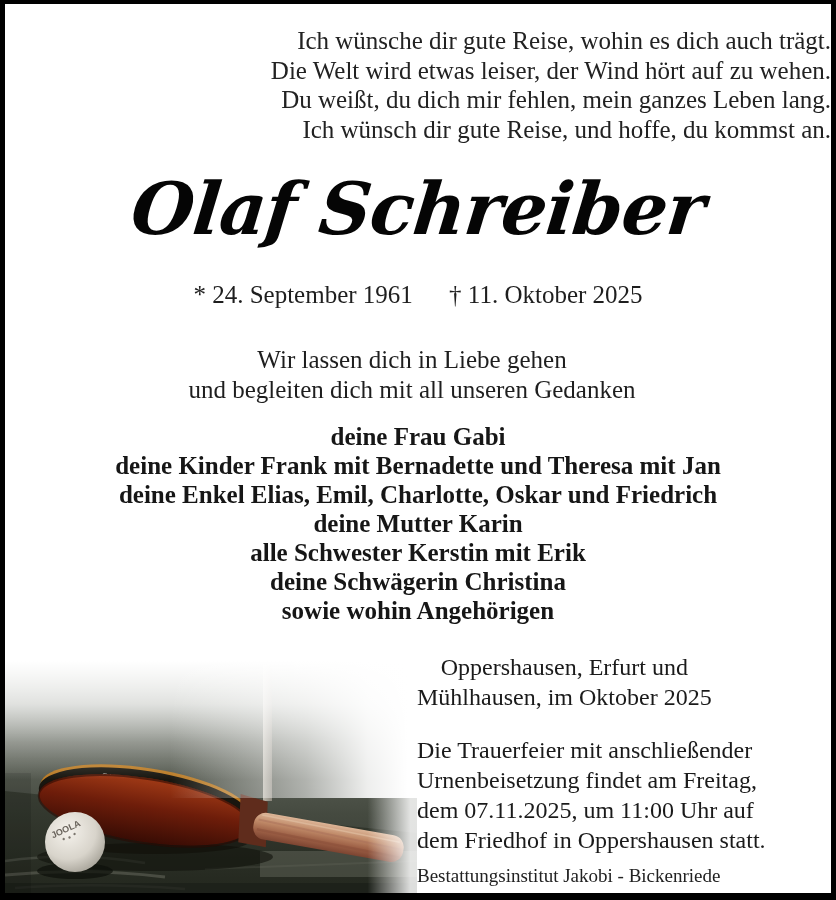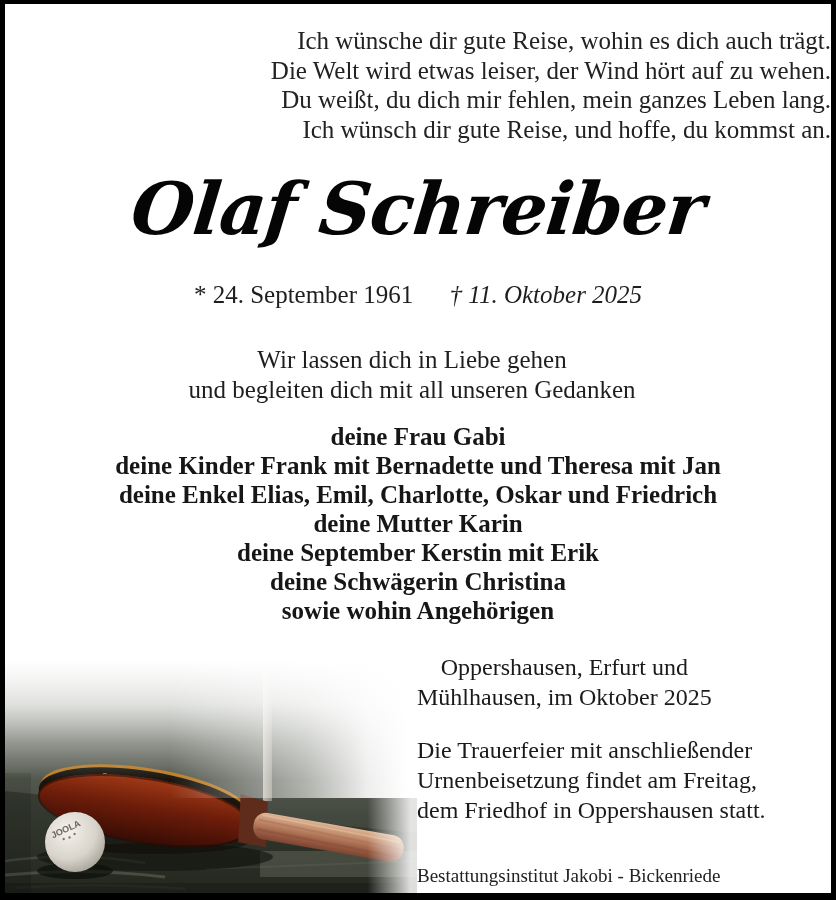--- a/index.html
+++ b/index.html
@@ -36,21 +36,21 @@
     letter-spacing: -1px;
     transform: skewX(-6deg);
     color: #050505;
   }
   .dates {
     position: absolute; left: 0; right: 0; top: 277px;
     text-align: center;
     font-size: 25px;
     color: #1e1e1e;
   }
-  .dates .death { margin-left: 30px; font-style: italic; }
+  .dates .death { margin-left: 30px; }
   .farewell {
     position: absolute; left: 0; right: 12px; top: 341px;
     text-align: center;
     font-size: 25px; line-height: 30px;
     color: #1e1e1e;
   }
   .mourners {
     position: absolute; left: 0; right: 0; top: 418px;
     text-align: center;
     font-size: 25px; line-height: 29px;
@@ -132,33 +132,34 @@
   <div class="farewell">
     <div>Wir lassen dich in Liebe gehen</div>
     <div>und begleiten dich mit all unseren Gedanken</div>
   </div>
 
   <div class="mourners">
     <div>deine Frau Gabi</div>
     <div>deine Kinder Frank mit Bernadette und Theresa mit Jan</div>
     <div>deine Enkel Elias, Emil, Charlotte, Oskar und Friedrich</div>
     <div>deine Mutter Karin</div>
-    <div>deine September Kerstin mit Erik</div>
+    <div>alle Schwester Kerstin mit Erik</div>
     <div>deine Schwägerin Christina</div>
     <div>sowie wohin Angehörigen</div>
   </div>
 
   <div class="places">
     <div>Oppershausen, Erfurt und</div>
     <div>Mühlhausen, im Oktober 2025</div>
   </div>
 
   <div class="funeral">
     <div>Die Trauerfeier mit anschließender</div>
     <div>Urnenbeisetzung findet am Freitag,</div>
+    <div>dem 07.11.2025, um 11:00 Uhr auf</div>
     <div>dem Friedhof in Oppershausen statt.</div>
   </div>
 
   <div class="credit">Bestattungsinstitut Jakobi - Bickenriede</div>
 
   <div class="photo">
     <svg width="412" height="270" viewBox="0 0 412 270">
       <defs>
         <linearGradient id="wallG" x1="0" y1="0" x2="0" y2="1">
           <stop offset="0%" stop-color="#b9bcb3"></stop>

